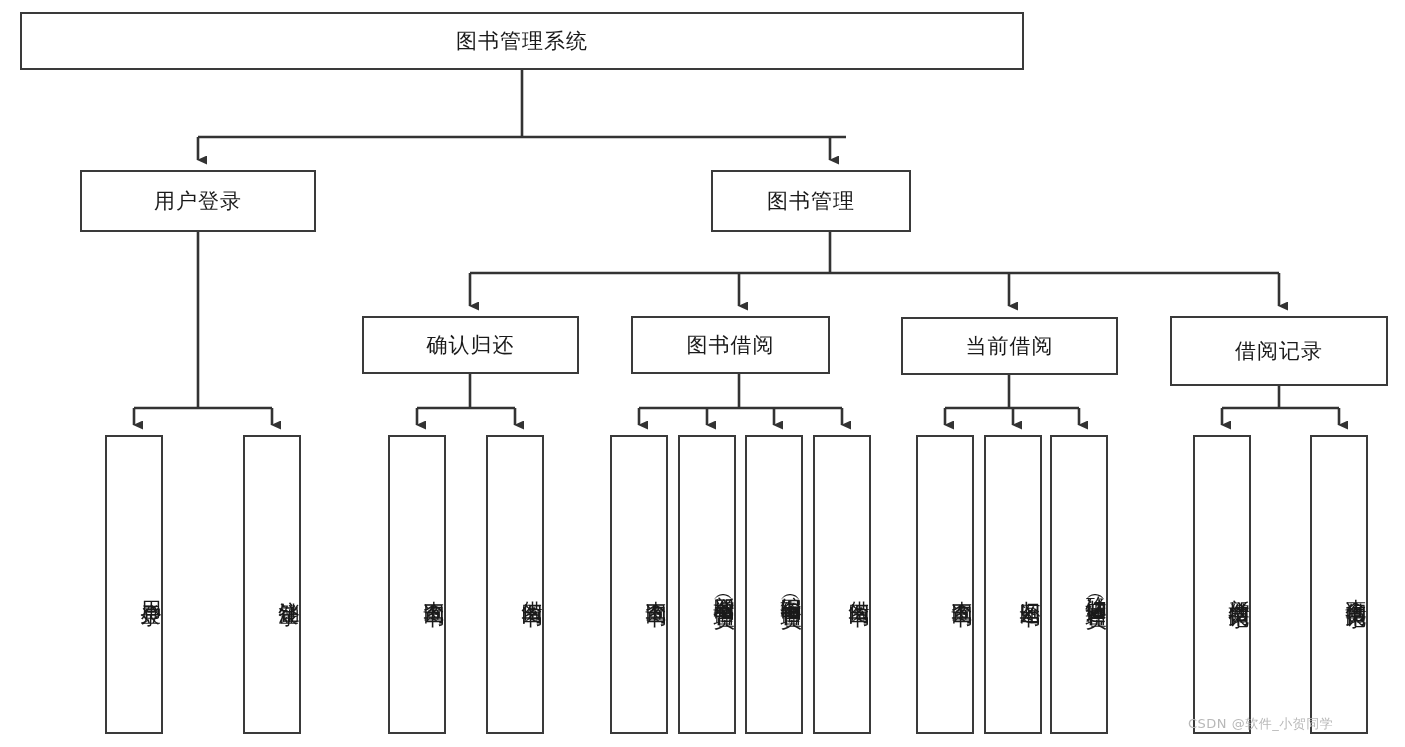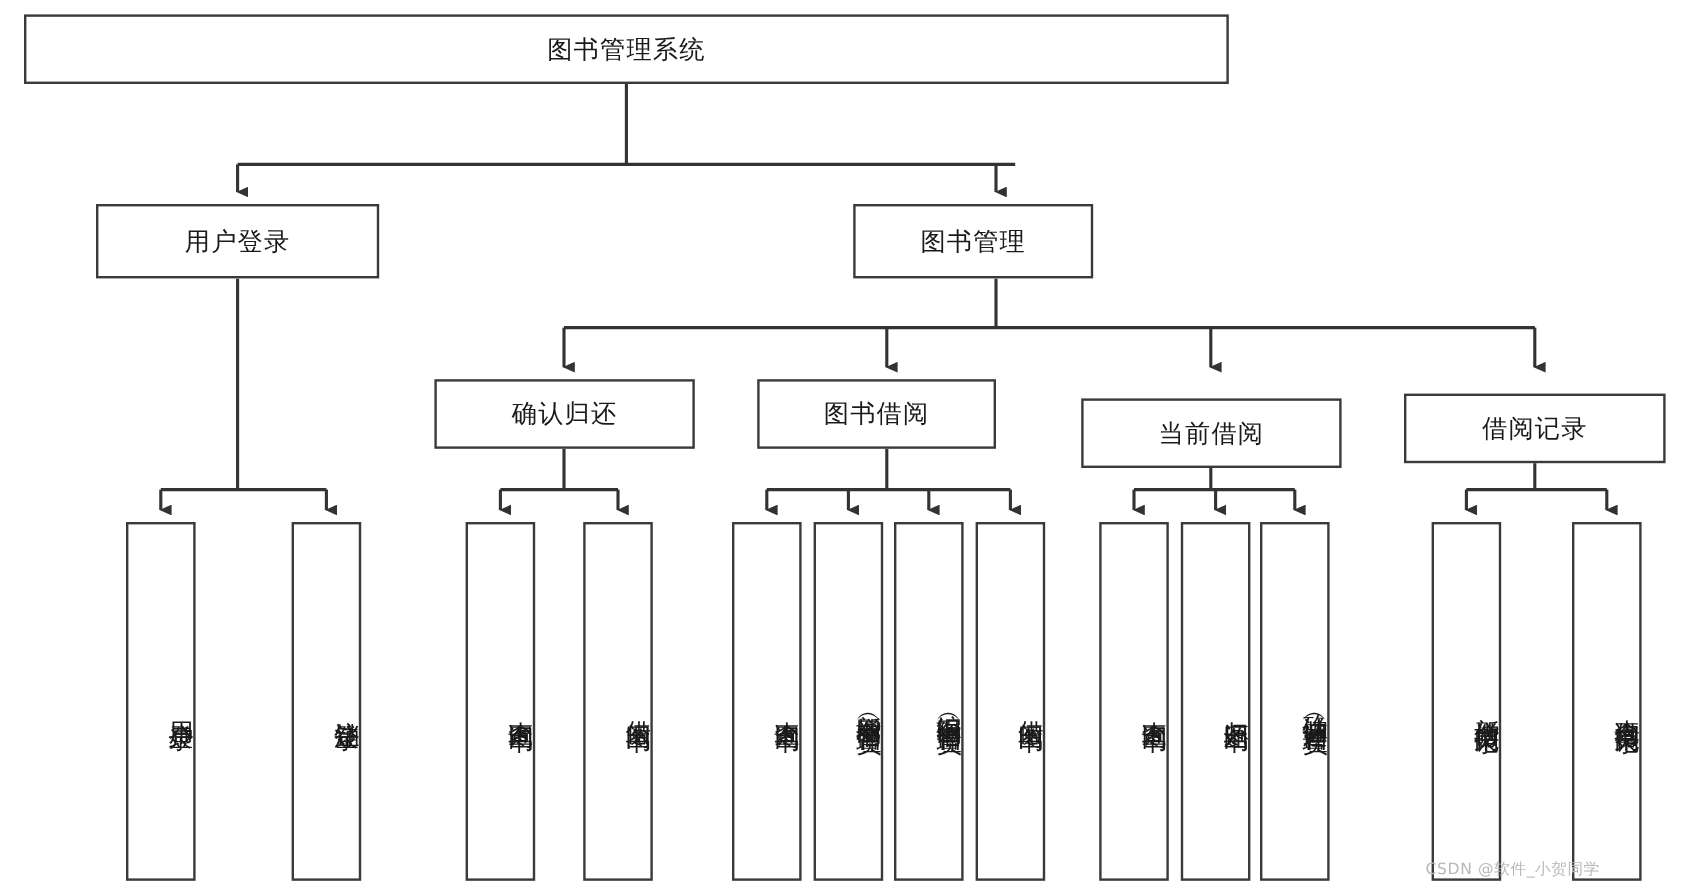--- a/index.html
+++ b/index.html
@@ -130,24 +130,24 @@
   <div class="node horiz" style="left:711px; top:170px; width:200px; height:62px;">
     <span>图书管理</span>
   </div>
 
   <div class="node horiz" style="left:362px; top:316px; width:217px; height:58px;">
     <span>确认归还</span>
   </div>
   <div class="node horiz" style="left:631px; top:316px; width:199px; height:58px;">
     <span>图书借阅</span>
   </div>
-  <div class="node horiz" style="left:901px; top:332px; width:217px; height:58px;">
+  <div class="node horiz" style="left:901px; top:317px; width:217px; height:58px;">
     <span>当前借阅</span>
   </div>
-  <div class="node horiz" style="left:1170px; top:328px; width:218px; height:58px;">
+  <div class="node horiz" style="left:1170px; top:316px; width:218px; height:70px;">
     <span>借阅记录</span>
   </div>
 
   <div class="node vert" style="left:105px; top:435px; width:58px; height:299px;">
     <span>用户登录</span>
   </div>
   <div class="node vert" style="left:243px; top:435px; width:58px; height:299px;">
     <span>注销登录</span>
   </div>
 

